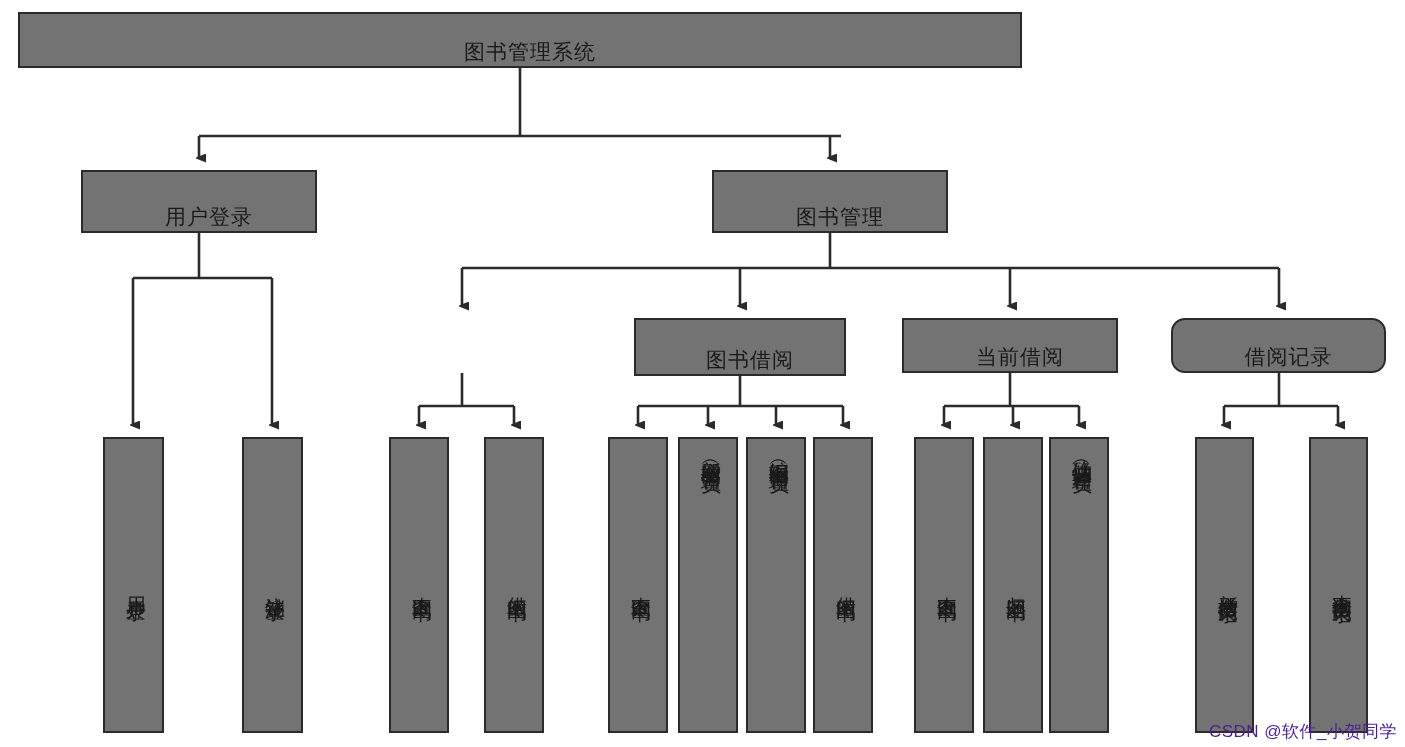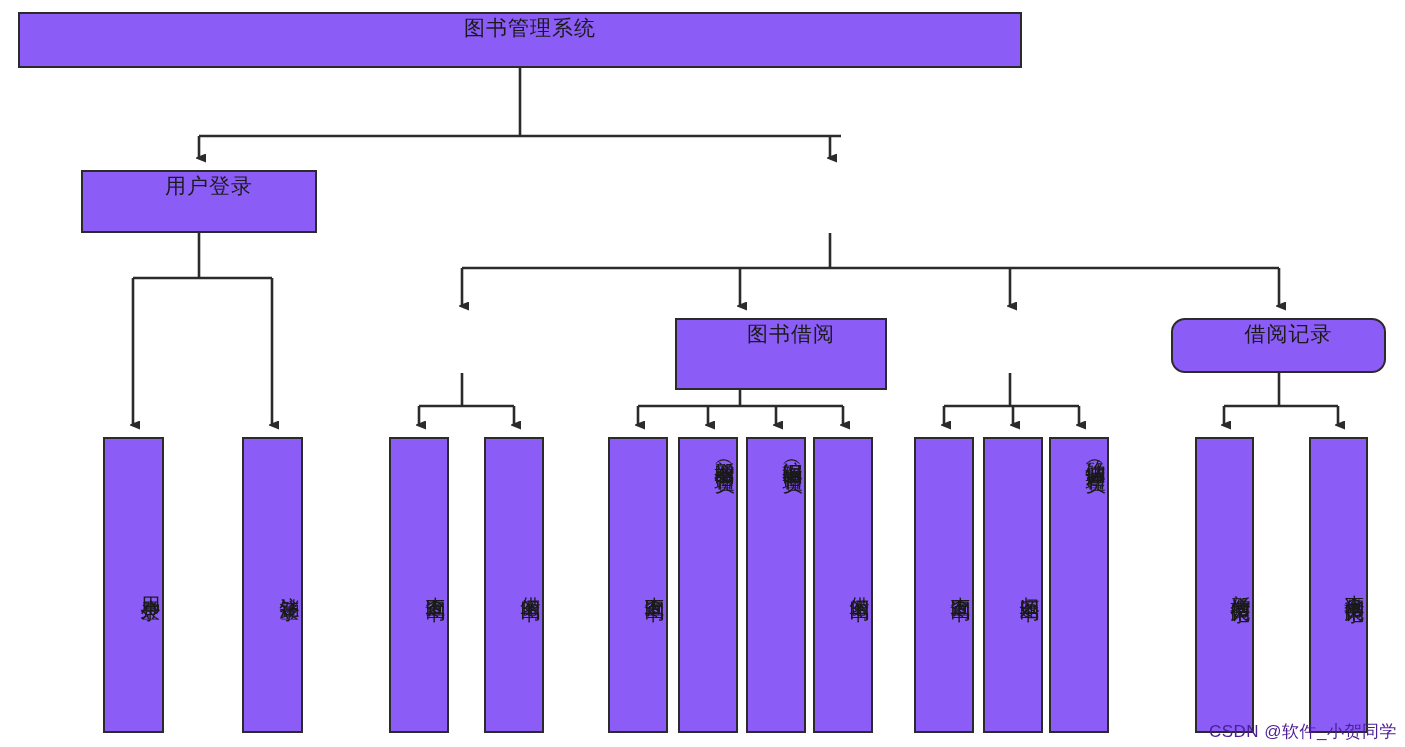--- a/index.html
+++ b/index.html
@@ -22,23 +22,23 @@
     left: 0;
     top: 0;
     width: 1405px;
     height: 747px;
     pointer-events: none;
   }
   .node {
     position: absolute;
     box-sizing: border-box;
     border: 2px solid #2b2b2b;
-    background: #8b5cf6;
+    background: #737373;
     display: flex;
-    align-items: flex-start;
+    align-items: flex-end;
     justify-content: center;
     color: #1a1a1a;
     padding-left: 20px;
   }
   .node.horiz {
     font-size: 21px;
     letter-spacing: 1px;
   }
   .node.vert {
     writing-mode: vertical-rl;
@@ -122,23 +122,29 @@
     </g>
   </svg>
 
   <div class="node horiz" style="left: 18px; top: 12px; width: 1004px; height: 56px;">
     <span class="label">图书管理系统</span>
   </div>
 
   <div class="node horiz" style="left: 81px; top: 170px; width: 236px; height: 63px;">
     <span class="label">用户登录</span>
   </div>
+  <div class="node horiz" style="left: 712px; top: 170px; width: 236px; height: 63px;">
+    <span class="label">图书管理</span>
+  </div>
 
-  <div class="node horiz" style="left: 634px; top: 318px; width: 212px; height: 72px; margin-left: 41px;">
+  <div class="node horiz" style="left: 634px; top: 318px; width: 212px; height: 58px;">
     <span class="label">图书借阅</span>
+  </div>
+  <div class="node horiz" style="left: 902px; top: 318px; width: 216px; height: 55px;">
+    <span class="label">当前借阅</span>
   </div>
   <div class="node horiz" style="left: 1171px; top: 318px; width: 215px; height: 55px; border-radius: 14px;">
     <span class="label">借阅记录</span>
   </div>
 
   <div class="node vert" style="left: 103px; top: 437px; width: 61px; height: 296px;">
     <span class="label">用户登录</span>
   </div>
   <div class="node vert" style="left: 242px; top: 437px; width: 61px; height: 296px;">
     <span class="label">注销登录</span>

